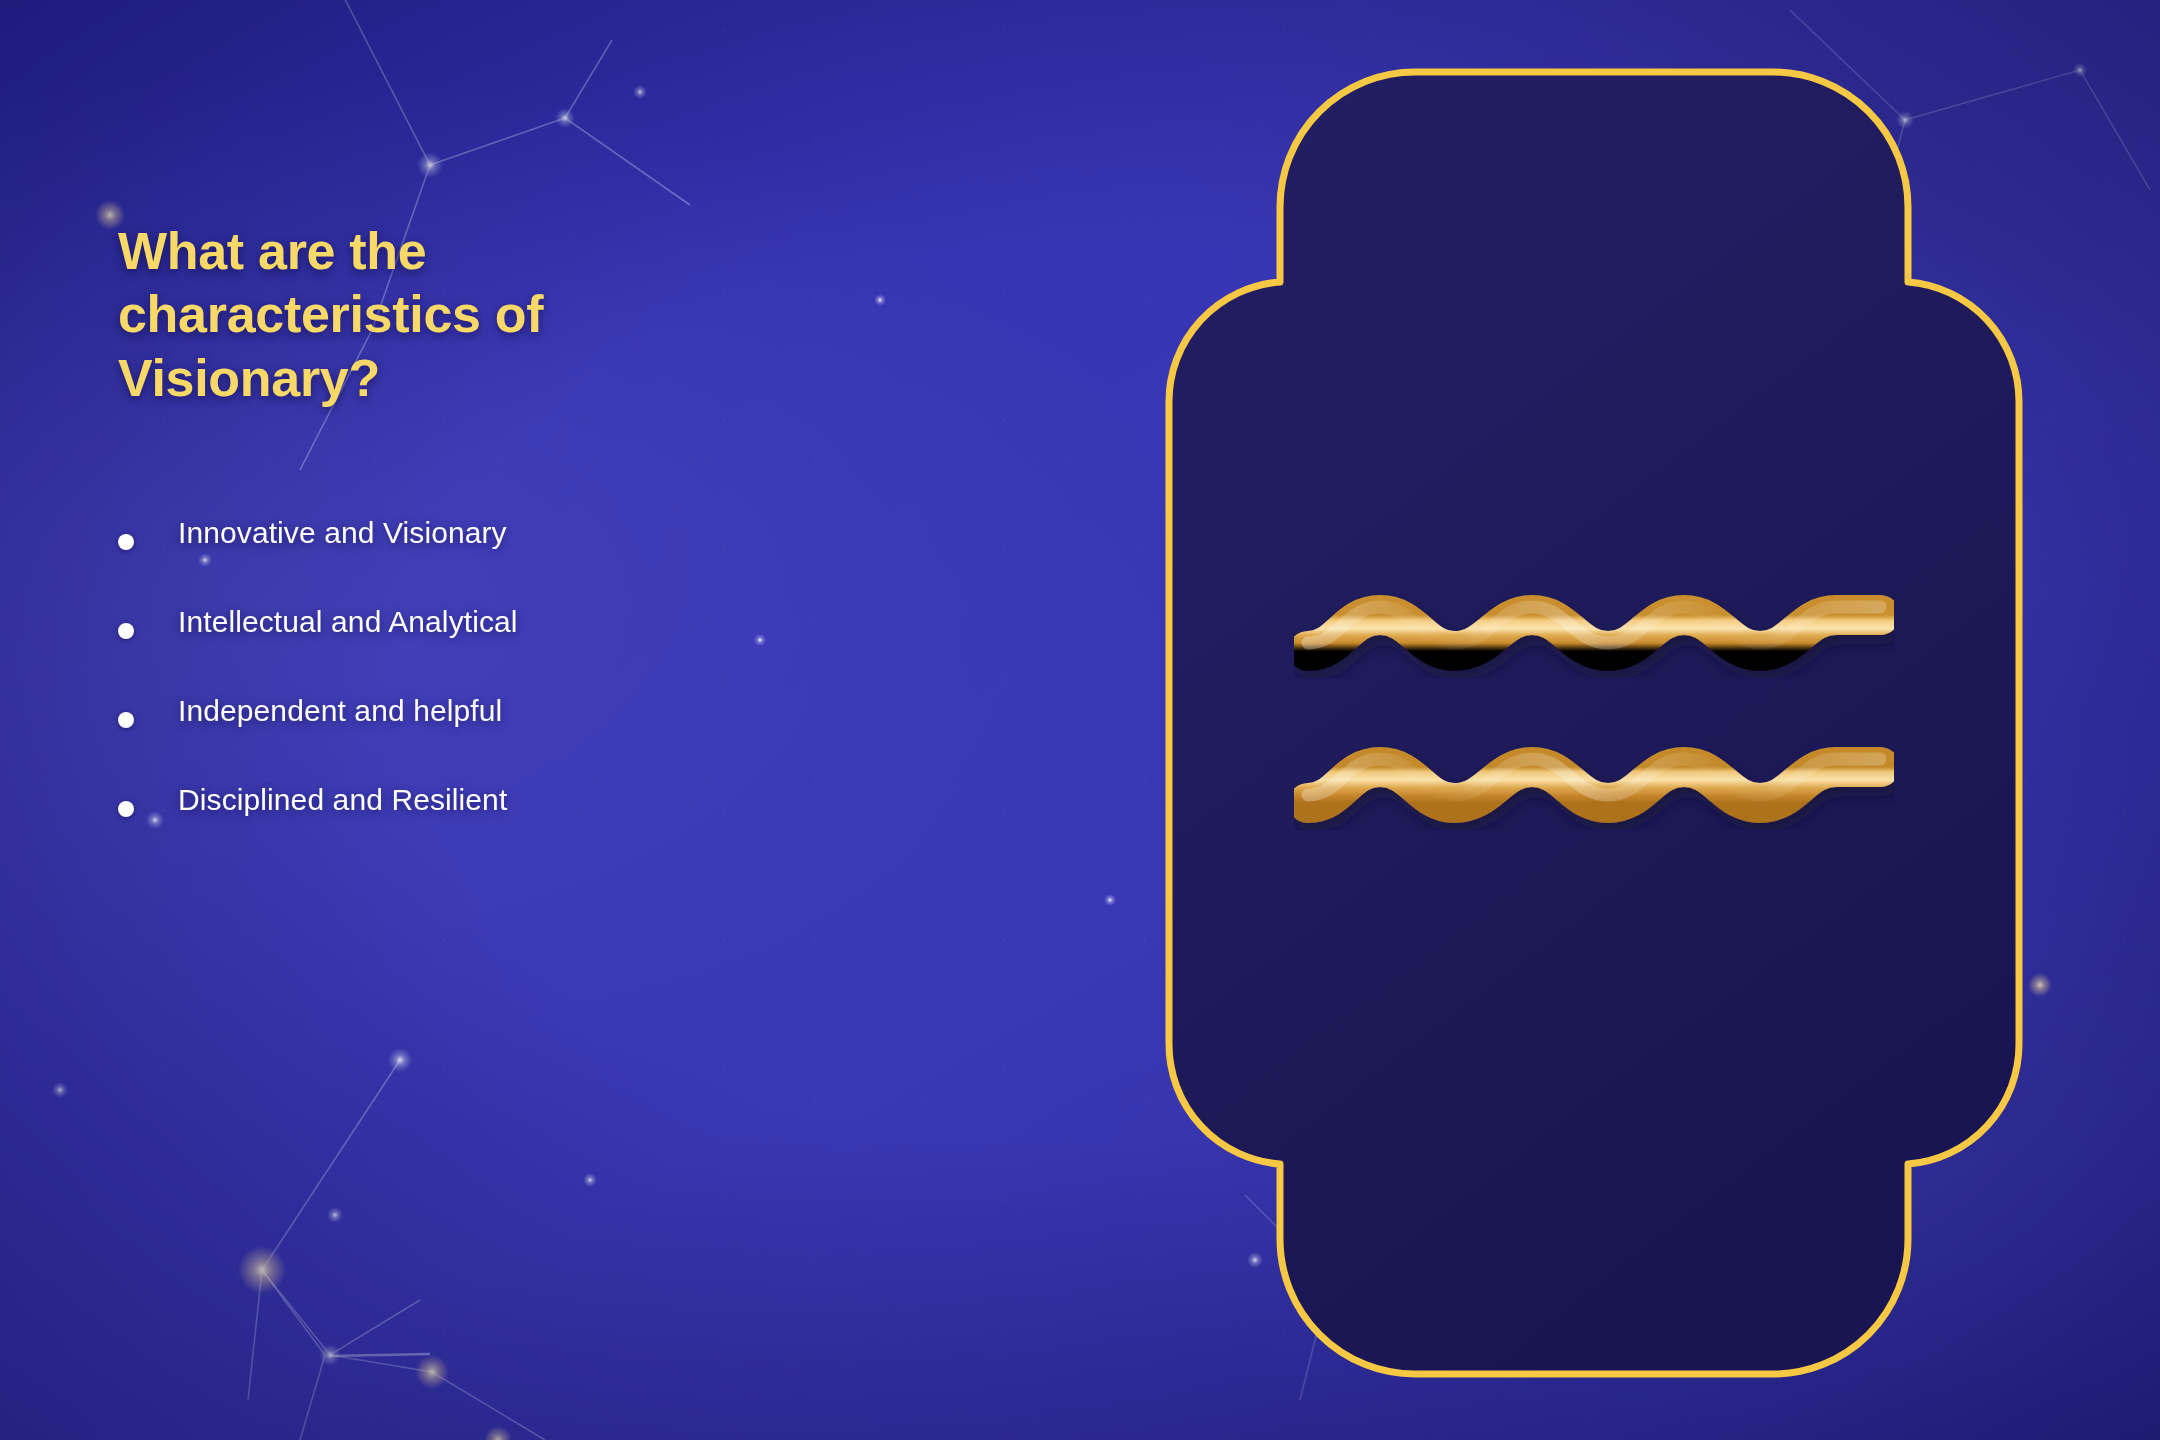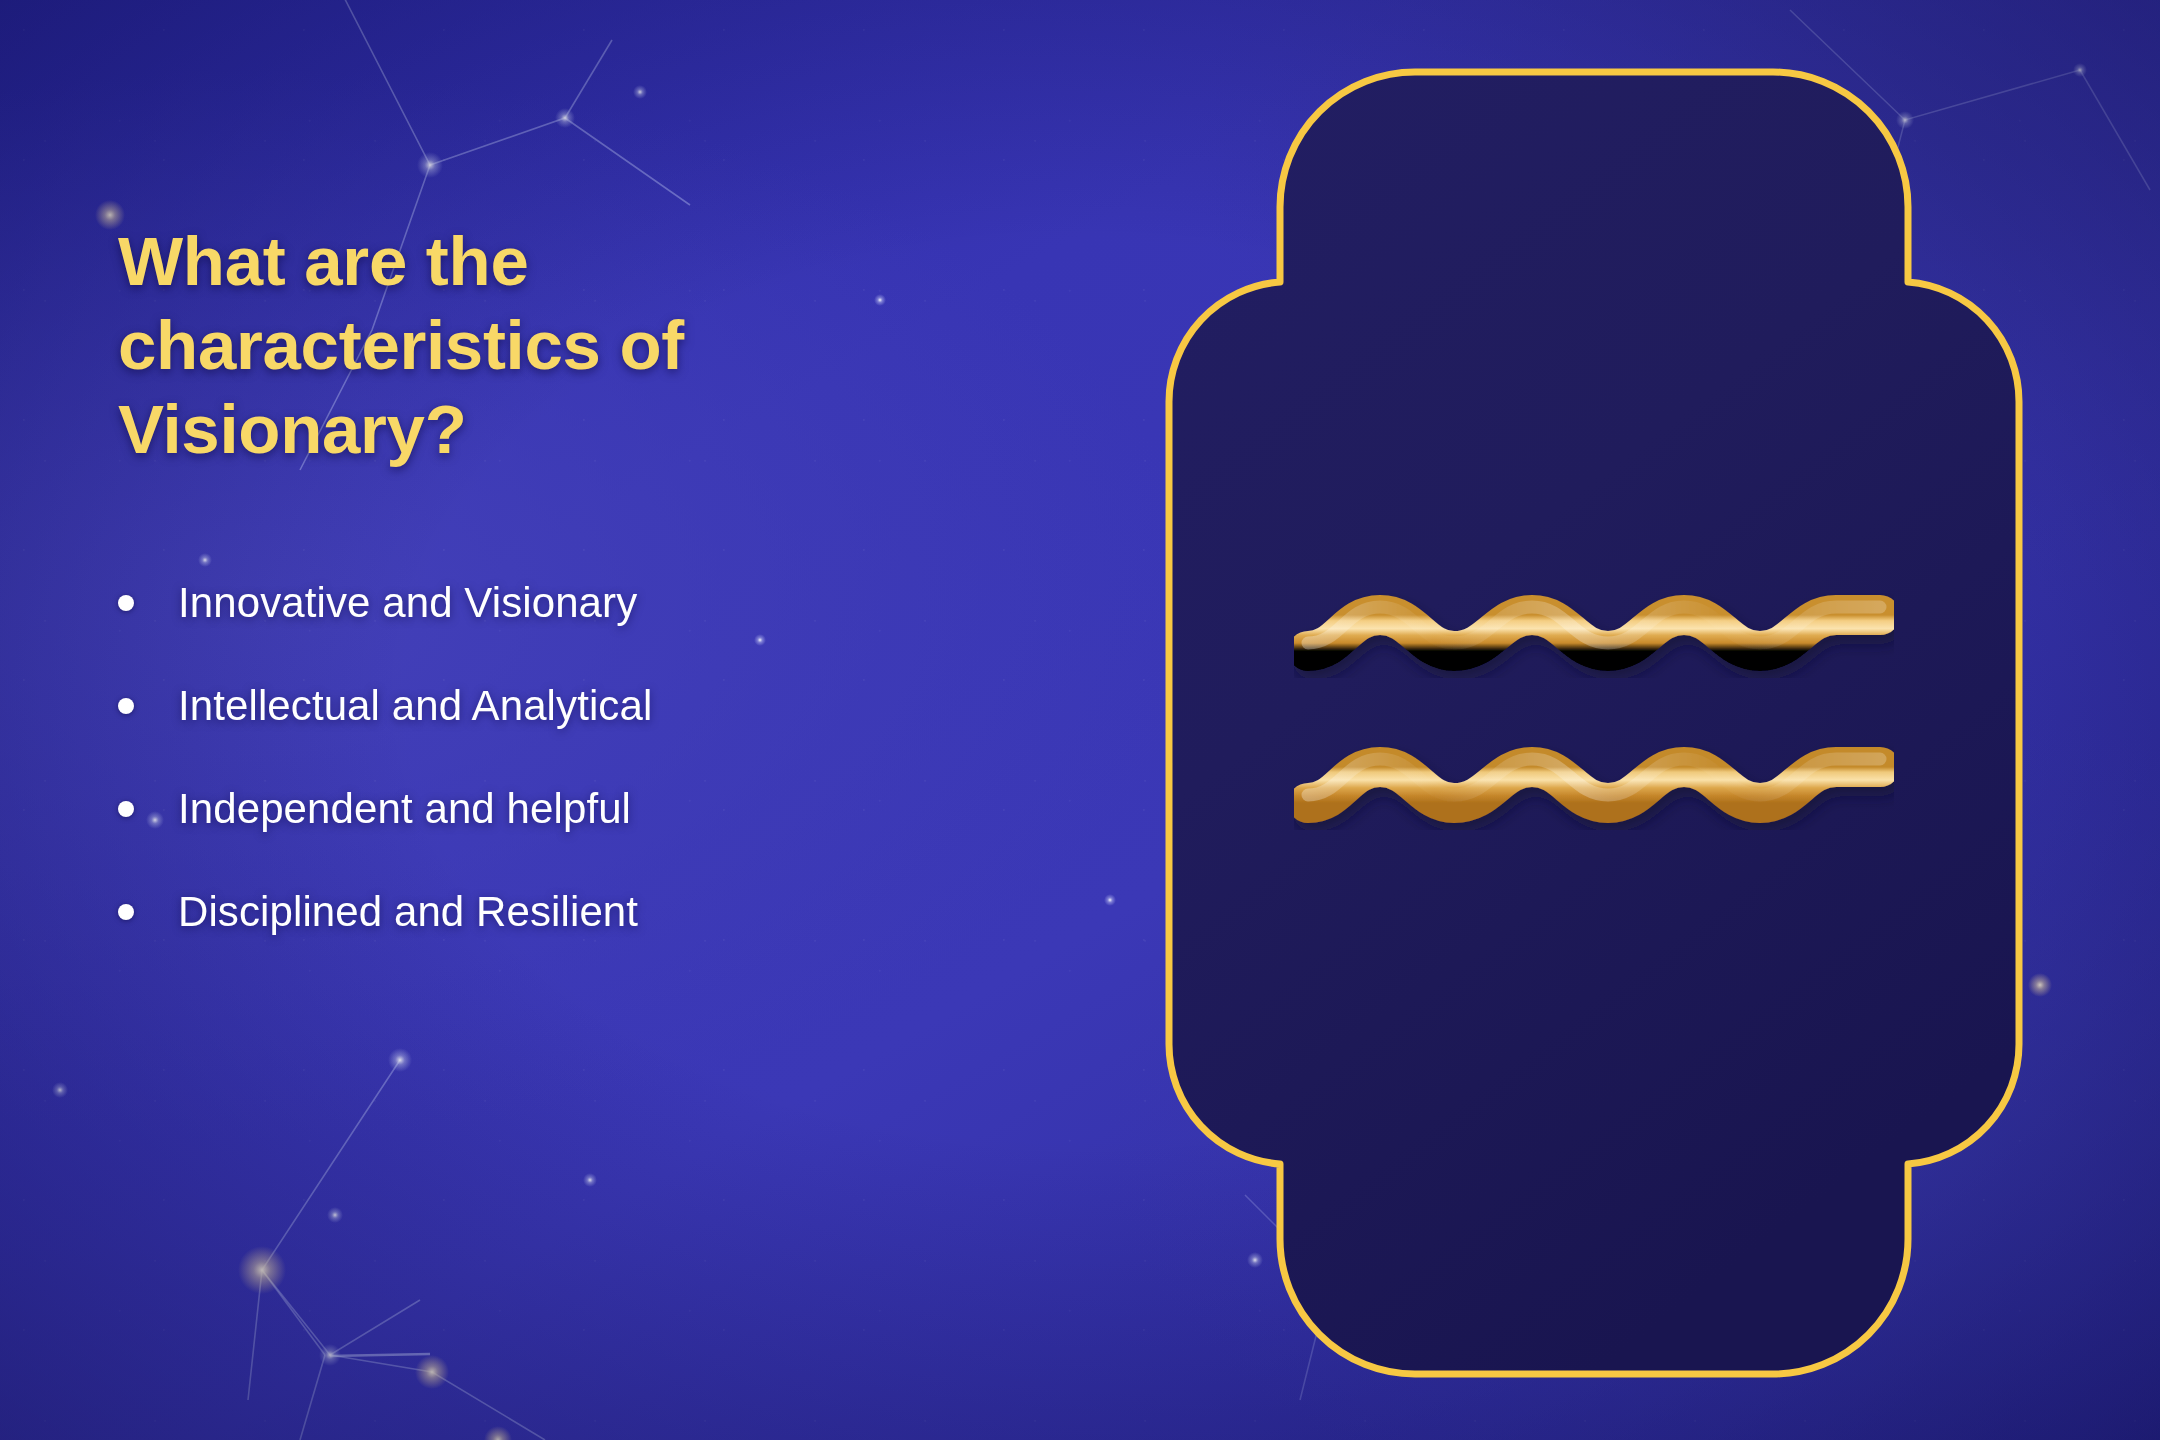--- a/index.html
+++ b/index.html
@@ -33,33 +33,33 @@
     background-size:140px 130px, 190px 170px, 110px 160px;
   }
   #constellations{ position:absolute; inset:0; }
 
   
   .left-col{
     position:absolute; left:118px; top:220px; width:930px;
   }
   .headline{
     color:#F8D867;
-    font-size:69px;
+    font-size:52px;
     font-weight:700;
     line-height:1.22;
     letter-spacing:-.3px;
     text-shadow:0 3px 10px rgba(10,6,60,.55);
     width:820px;
   }
   .bullet-list{ margin-top:106px; list-style:none; }
   .bullet-item{
-    display:flex; align-items:center;
+    display:flex; align-items:flex-end;
     margin-bottom:55px;
     color:#FFFFFF;
-    font-size:42px;
+    font-size:30px;
     font-weight:400;
     letter-spacing:.1px;
     text-shadow:0 2px 8px rgba(10,6,60,.5);
   }
   .bullet-item:last-child{ margin-bottom:8px; }
   .bullet-dot{
     width:16px; height:16px; border-radius:50%;
     background:#FFFFFF;
     margin-right:44px; flex:none;
     box-shadow:0 1px 5px rgba(10,6,60,.5);

